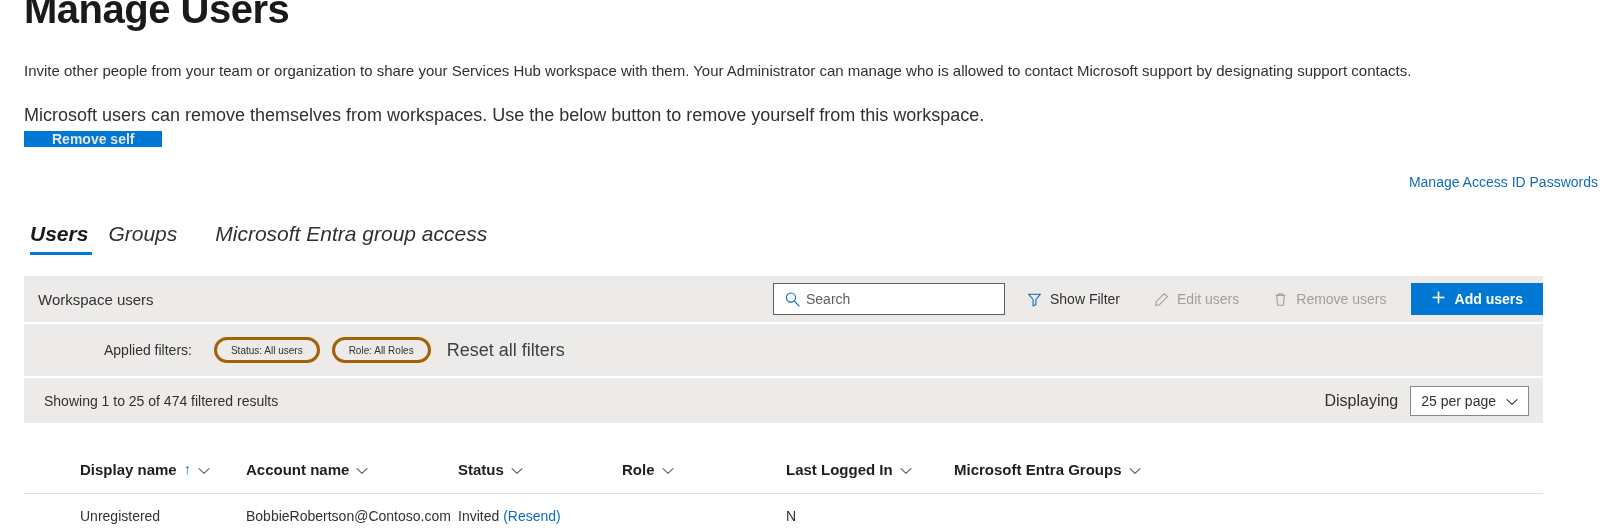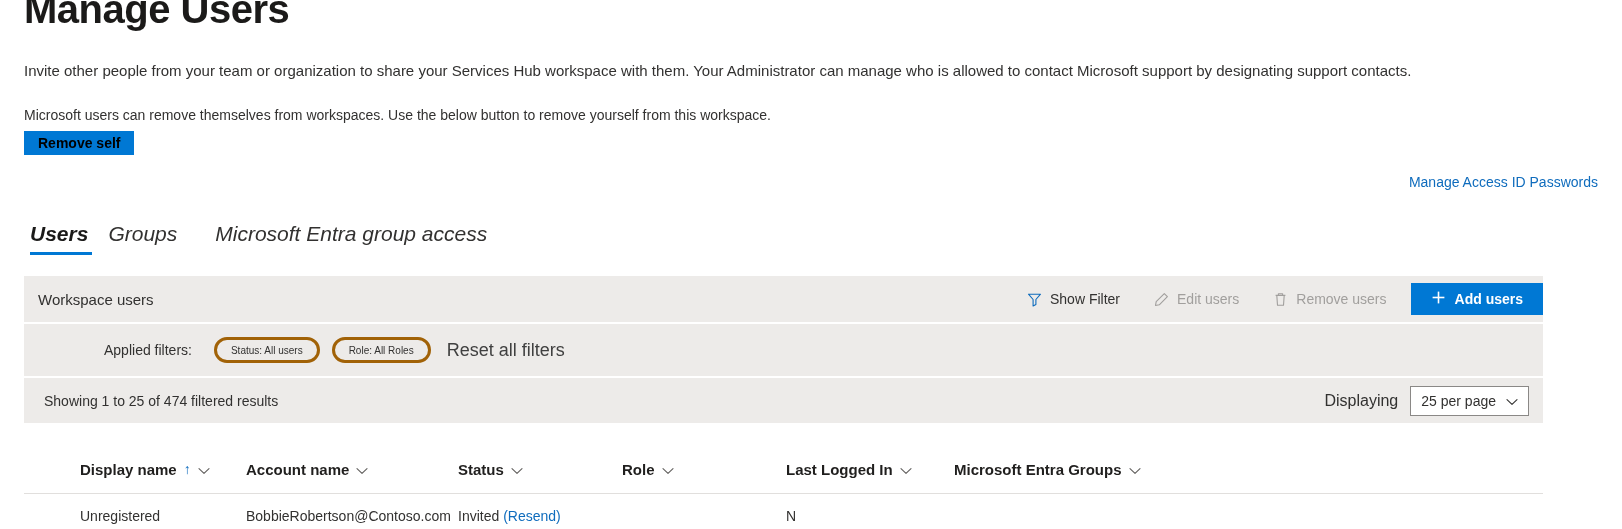--- a/index.html
+++ b/index.html
@@ -18,26 +18,26 @@
     position: absolute; left: 24px; top: -14px;
     font-size: 40px; font-weight: 600; letter-spacing: -0.5px;
     color: #1b1a19; line-height: 46px; white-space: nowrap;
   }
   .intro-1 {
     position: absolute; left: 24px; top: 60px;
     font-size: 15px; line-height: 22px; color: #323130; white-space: nowrap;
   }
   .intro-2 {
     position: absolute; left: 24px; top: 104px;
-    font-size: 14px; line-height: 22px; color: #323130; white-space: nowrap;
+    font-size: 18px; line-height: 22px; color: #323130; white-space: nowrap;
   }
   .btn-primary {
     position: absolute; left: 24px; top: 131px;
-    height: 24px; padding: 0 14px;
-    background: #0078d4; color: #000000;
+    height: 16px; padding: 0 28px;
+    background: #0078d4; color: #e5e5e5;
     border: none; border-radius: 0;
     font-family: "Liberation Sans", sans-serif;
     font-size: 14px; font-weight: 700;
     display: inline-flex; align-items: center; justify-content: center;
     cursor: pointer; white-space: nowrap;
   }
   .link-right {
     position: absolute; right: 24px; top: 174px;
     font-size: 14px; color: #0f6cbd; text-decoration: none;
     cursor: pointer; white-space: nowrap;
@@ -184,20 +184,29 @@
     <div class="tab gap">Microsoft Entra group access</div>
   </div>
 
   <div class="panel">
 
     <div class="band band-toolbar">
       <div class="band-title">Workspace users</div>
 
       <div class="toolbar-right">
 
+        <div class="search-box">
+          <span class="mag">
+            <svg width="17" height="17" viewBox="0 0 17 17" fill="none">
+              <circle cx="7" cy="6.6" r="4.6" stroke="#0f6cbd" stroke-width="1.2"></circle>
+              <line x1="10.4" y1="10.1" x2="15.4" y2="15.4" stroke="#0f6cbd" stroke-width="1.2"></line>
+            </svg>
+          </span>
+          <input class="search-input" type="text" placeholder="Search" style="">
+        </div>
 
         <button class="tool-btn">
           <span>
             <svg width="15" height="15" viewBox="0 0 15 15" fill="none">
               <path d="M1.5 2.2h12l-4.6 5.3v5l-2.8 1.5v-6.5z" stroke="#0f6cbd" stroke-width="1.1" stroke-linejoin="round"></path>
             </svg>
           </span>
           <span>Show Filter</span>
         </button>
 

